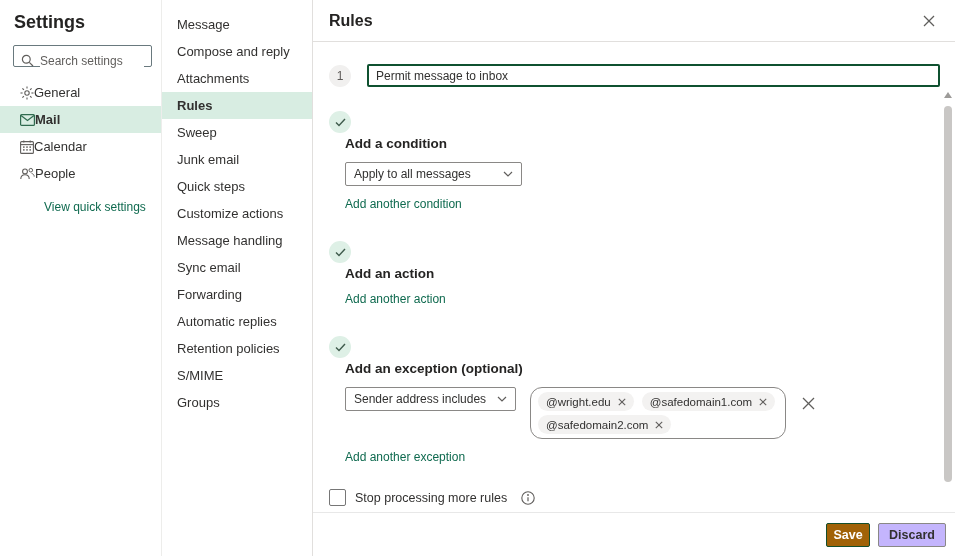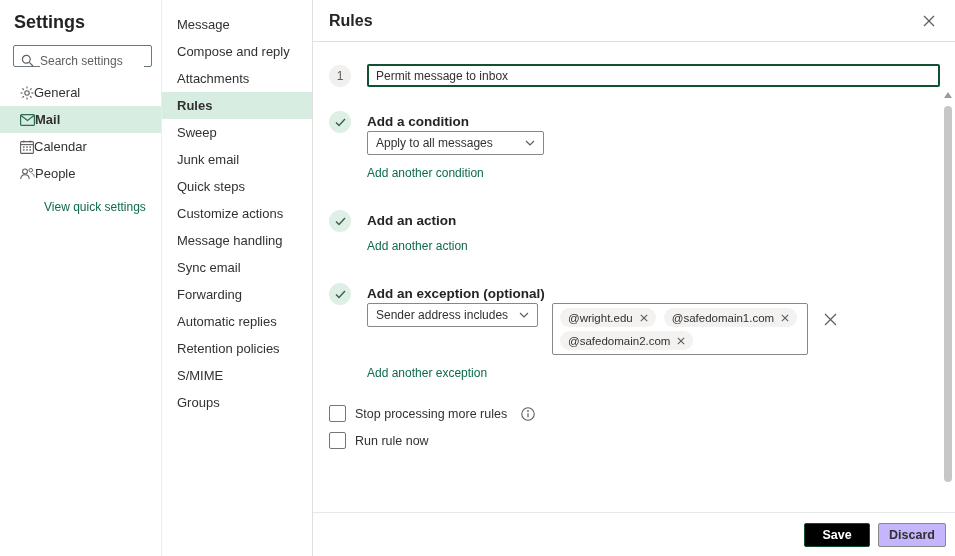--- a/index.html
+++ b/index.html
@@ -36,55 +36,55 @@
                cursor:pointer; margin-right:-2px; }
   .content { flex:1; padding-left:16px; position:relative; overflow:hidden; }
 
   .rule-row { margin-top:22px; display:flex; align-items:center; }
   .num-circle { width:22px; height:22px; border-radius:50%; background:#f1f0ef; color:#5d5a58;
                 font-size:12px; display:flex; align-items:center; justify-content:center; flex:none; }
   .rule-name { flex:1; height:23px; margin-left:16px; margin-right:15px; border:2px solid #0f5130;
                border-radius:2px; padding:0 7px; font-size:12px; color:#323130; outline:none;
                font-family:"Liberation Sans", sans-serif; }
 
-  .section { display:flex; margin-top:24px; }
+  .section { display:flex; margin-top:24px;flex-direction:column; }
   .section + .section { margin-top:30px; }
   .check-circle { width:22px; height:22px; border-radius:50%; background:#def0e6; flex:none;
                   display:flex; align-items:center; justify-content:center; }
   .section-body { margin-left:16px; }
   .section-heading { font-size:13.5px; font-weight:700; padding-top:3px; color:#252423; }
-  .controls { margin-top:2px; display:flex; align-items:flex-start; gap:14px; }
+  .controls { margin-top:11px; display:flex; align-items:flex-start; gap:14px; }
   .dropdown { height:24px; border:1px solid #8a8886; border-radius:2px; background:#fff;
               display:flex; align-items:center; padding:0 8px; font-size:12px; cursor:pointer; }
   .dropdown .dd-label { flex:1; white-space:nowrap; overflow:hidden; }
   .dropdown .chev { margin-left:8px; flex:none; display:flex; }
   .dd-cond, .dd-act { width:177px; }
   .dd-target { width:209px; gap:7px; }
   .dd-exc { width:171px; }
   .green-link { display:inline-block; margin-top:11px; font-size:12px; color:#0f6a4f; cursor:pointer; }
 
-  .tagbox { width:256px; min-height:44px; border:1px solid #8a8886; border-radius:2px;
+  .tagbox { width:256px; min-height:44px; border:1px solid #8a8886; border-radius:12px;
             display:flex; flex-wrap:wrap; align-content:center; gap:4px 8px; padding:4px 7px; }
   .tag { height:19px; background:#f3f2f1; border-radius:10px; display:flex; align-items:center;
          gap:7px; padding:0 8px; font-size:11.5px; color:#323130; }
   .tag .tag-x { display:flex; cursor:pointer; }
   .remove-exc { margin-top:8px; width:16px; height:16px; display:flex; align-items:center;
                 justify-content:center; cursor:pointer; }
 
   .checks { margin-top:25px; }
   .checkrow { display:flex; align-items:center; gap:9px; margin-bottom:10px; font-size:12.5px; }
   .checkbox { width:17px; height:17px; border:1px solid #767676; border-radius:2px; background:#fff;
               cursor:pointer; flex:none; }
   .info-icon { margin-left:5px; display:flex; cursor:pointer; }
 
   .footer { height:44px; flex:none; border-top:1px solid #e8e8e8; display:flex; align-items:center;
             justify-content:flex-end; gap:8px; padding-right:9px; }
   .btn { height:24px; border-radius:2px; font-size:12.5px; font-weight:700; cursor:pointer;
          font-family:"Liberation Sans", sans-serif; }
-  .btn-save { width:66px; background:#000000; color:#fff; border:1px solid #134e2c; }
+  .btn-save { width:44px; background:#a16207; color:#fff; border:1px solid #134e2c; }
   .btn-discard { width:68px; background:#c4b5fd; color:#323130; border:1px solid #8a8886; }
 
   
   .scrollbar { position:absolute; top:48px; right:2px; width:10px; height:452px; }
   .sb-arrow-up, .sb-arrow-down { position:absolute; left:1px; width:0; height:0;
         border-left:4px solid transparent; border-right:4px solid transparent; }
   .sb-arrow-up { top:2px; border-bottom:6px solid #9d9b99; }
   .sb-thumb { position:absolute; top:16px; left:1px; width:8px; height:376px; background:#c9c7c5;
               border-radius:4px; cursor:grab; }
 </style>

